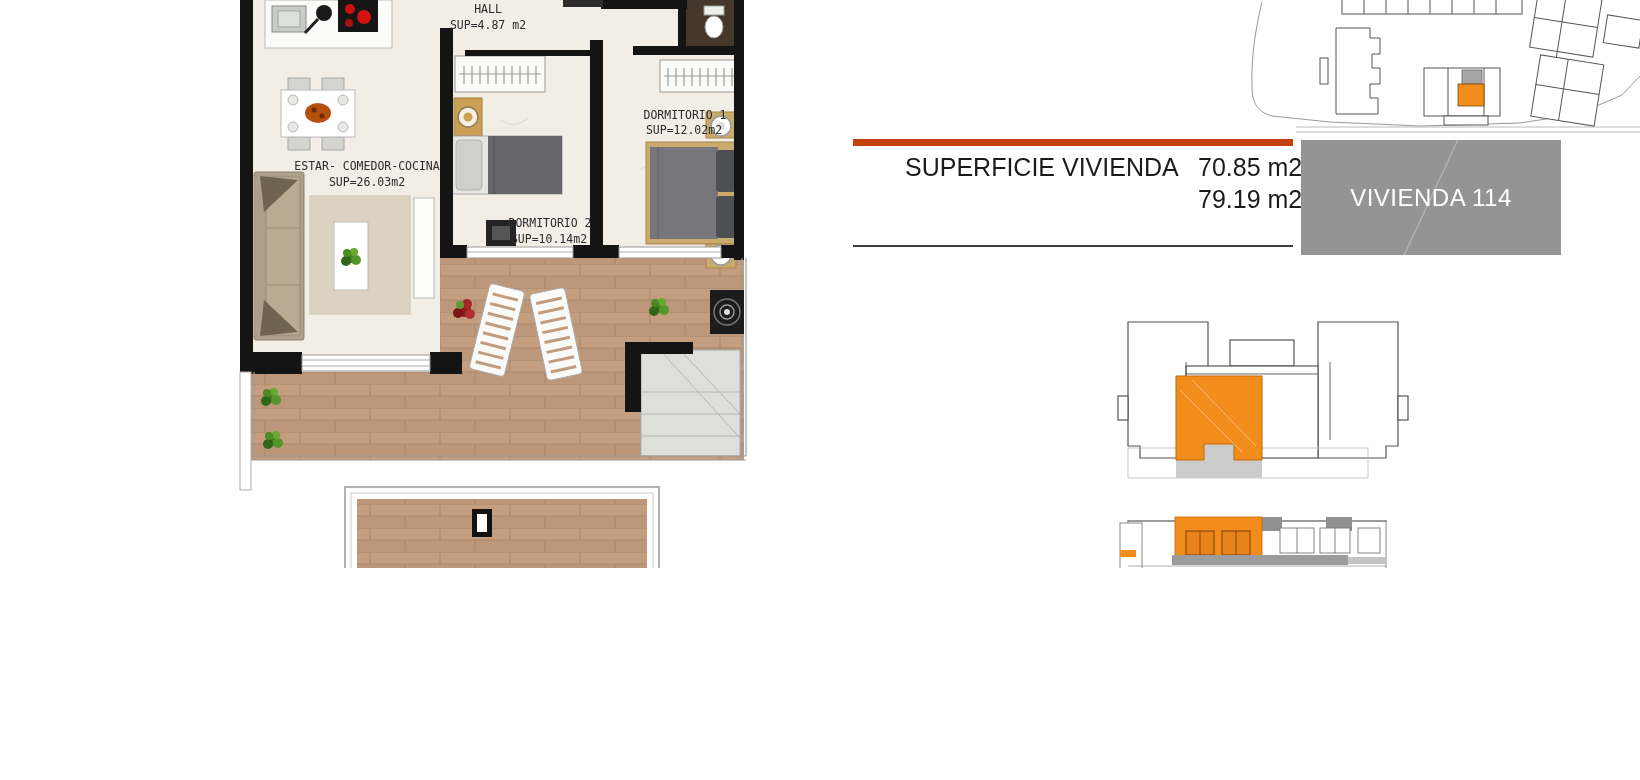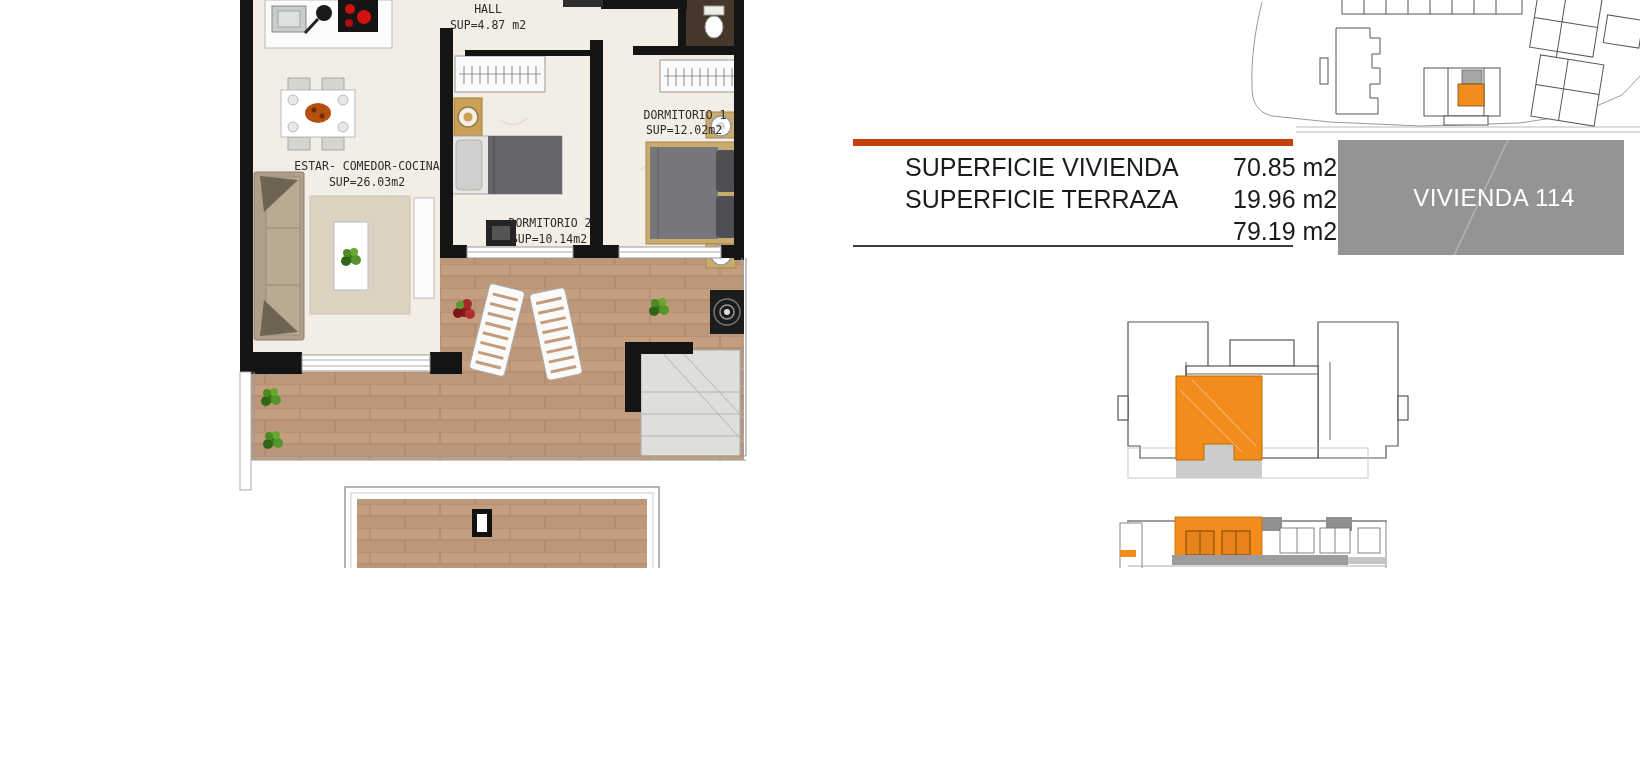--- a/index.html
+++ b/index.html
@@ -11,25 +11,25 @@
   .key-svg{left:1075px;top:305px;}
   .elev-svg{left:1050px;top:480px;}
   .garage-svg{left:1110px;top:695px;}
   .lbl{font-family:"DejaVu Sans Mono","Liberation Mono",monospace;font-size:11.5px;fill:#2b2b2b;
        letter-spacing:0px;}
   .surface-table{position:absolute;left:853px;top:139px;width:440px;height:108px;
        border-top:7px solid #c2410c;border-bottom:2px solid #3d3d3d;box-sizing:border-box;
        padding-top:5px;font-size:25px;color:#1b1b1b;}
   .srow{position:relative;height:32px;line-height:32px;white-space:nowrap;}
   .slabel{position:absolute;left:52px;}
-  .svalue{position:absolute;left:345px;margin-left:35px;}
-  .badge{position:absolute;left:1338px;top:140px;width:260px;height:115px;background:#949494;
+  .svalue{position:absolute;left:345px;}
+  .badge{position:absolute;left:1301px;top:140px;width:260px;height:115px;background:#949494;
        color:#fff;display:flex;flex-direction:row;align-items:center;justify-content:center;
        font-size:24px;line-height:35px;letter-spacing:0.5px;
-       background-image:linear-gradient(115deg,rgba(255,255,255,0) 49.6%,rgba(255,255,255,.35) 50%,rgba(255,255,255,0) 50.4%);padding-left:26px;}
+       background-image:linear-gradient(115deg,rgba(255,255,255,0) 49.6%,rgba(255,255,255,.35) 50%,rgba(255,255,255,0) 50.4%);}
 </style>
 </head>
 <body>
 
 <div id="canvas">
 
   <svg class="plan-svg" width="540" height="780" viewBox="228 0 540 780">
     <defs>
       <pattern id="wood" width="70" height="24" patternUnits="userSpaceOnUse">
         <rect width="70" height="12" fill="#C49E7E"></rect>
@@ -261,24 +261,20 @@
     <rect x="1462" y="70" width="20" height="14" fill="#A5A5A5" stroke="#666" stroke-width="0.8"></rect>
     <rect x="1458" y="84" width="26" height="22" fill="#F28C1D" stroke="#7A4A00" stroke-width="0.8"></rect>
   </svg>
 
   <div class="surface-table">
     <div class="srow">
       <span class="slabel">SUPERFICIE VIVIENDA</span>
       <span class="svalue">70.85 m2</span>
     </div>
     <div class="srow">
-      <span class="slabel">SUPERFICIE TERRAZA</span>
-      <span class="svalue">19.96 m2</span>
-    </div>
-    <div class="srow">
       <span class="svalue">79.19 m2</span>
     </div>
   </div>
 
   <div class="badge">
     <div>VIVIENDA 114</div>
   </div>
 
   <svg class="key-svg" width="370" height="175" viewBox="1075 305 370 175">
     <g fill="#FFFFFF" stroke="#555" stroke-width="1.2">

